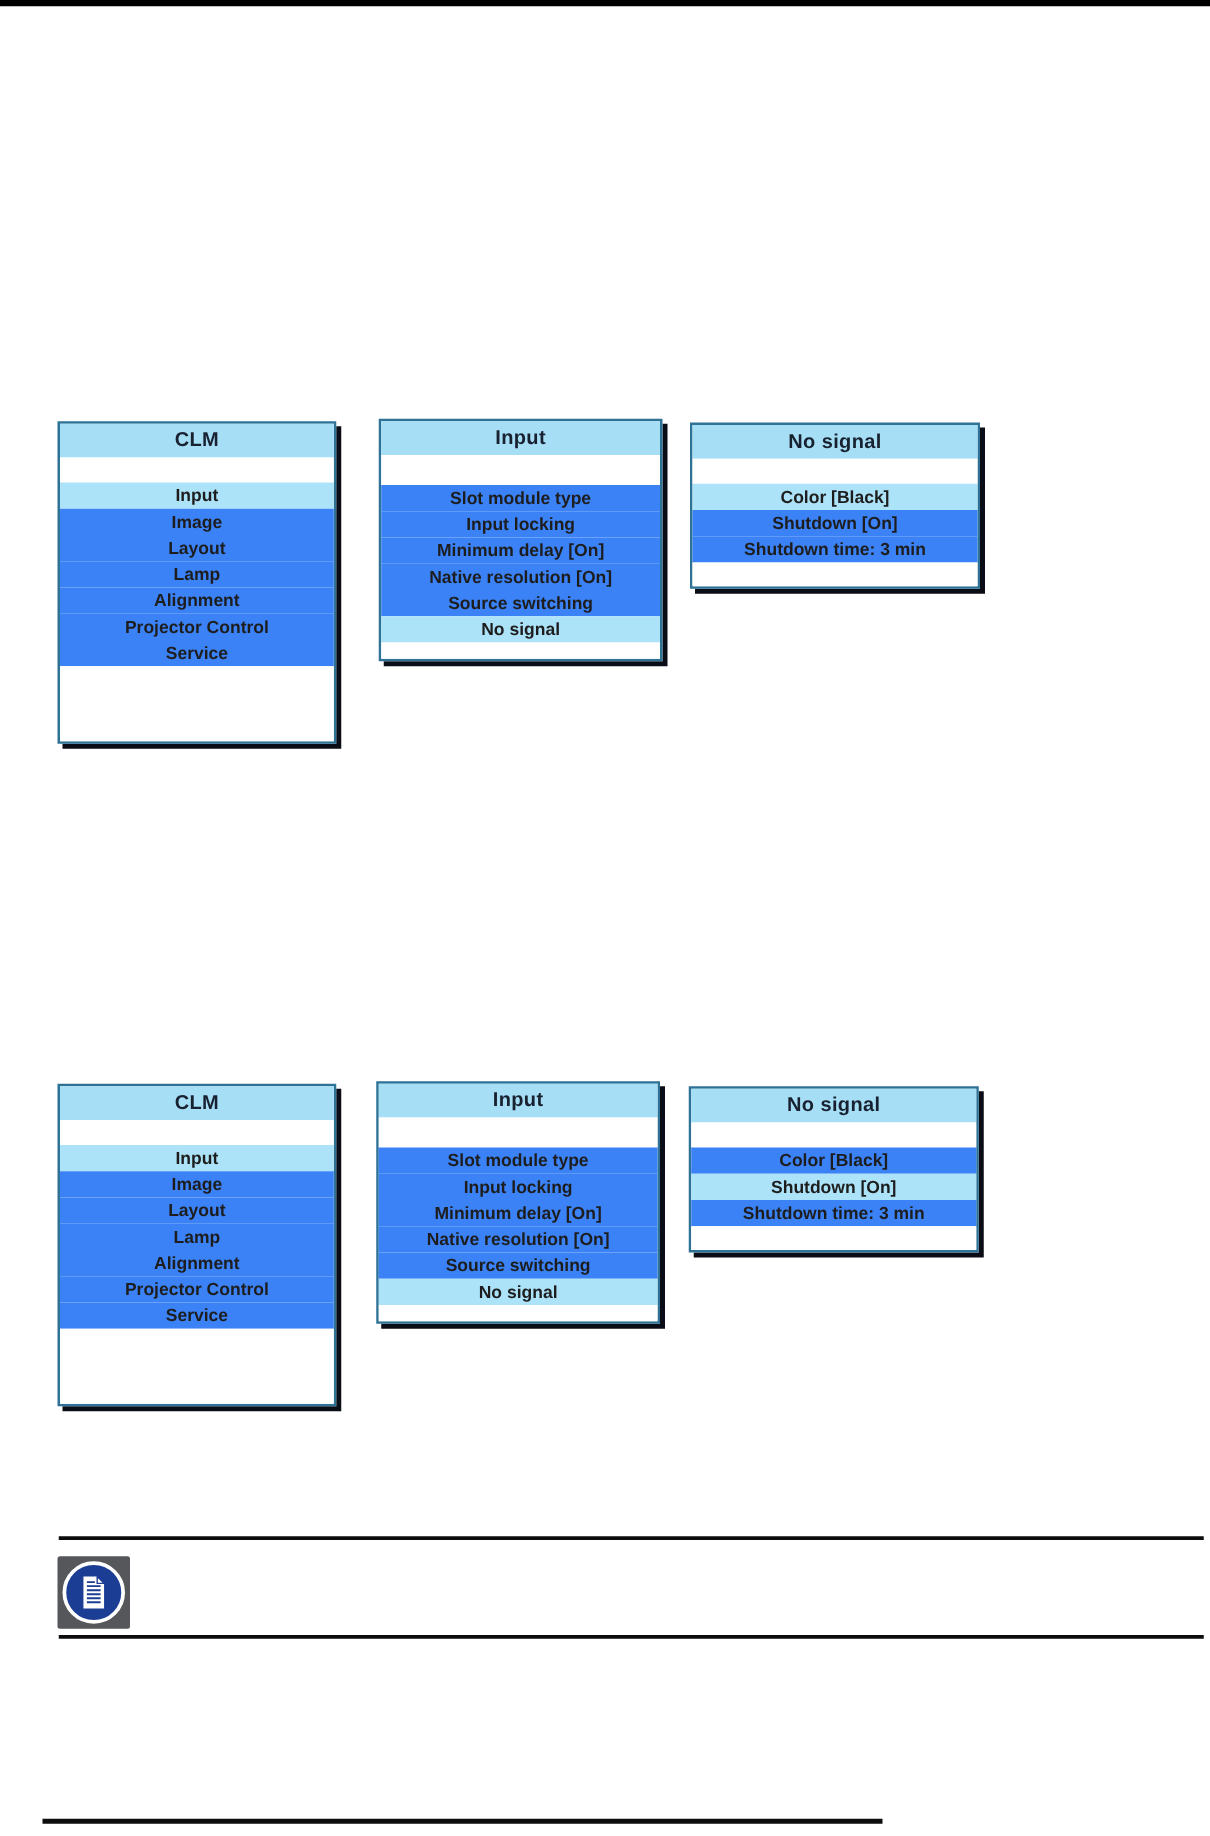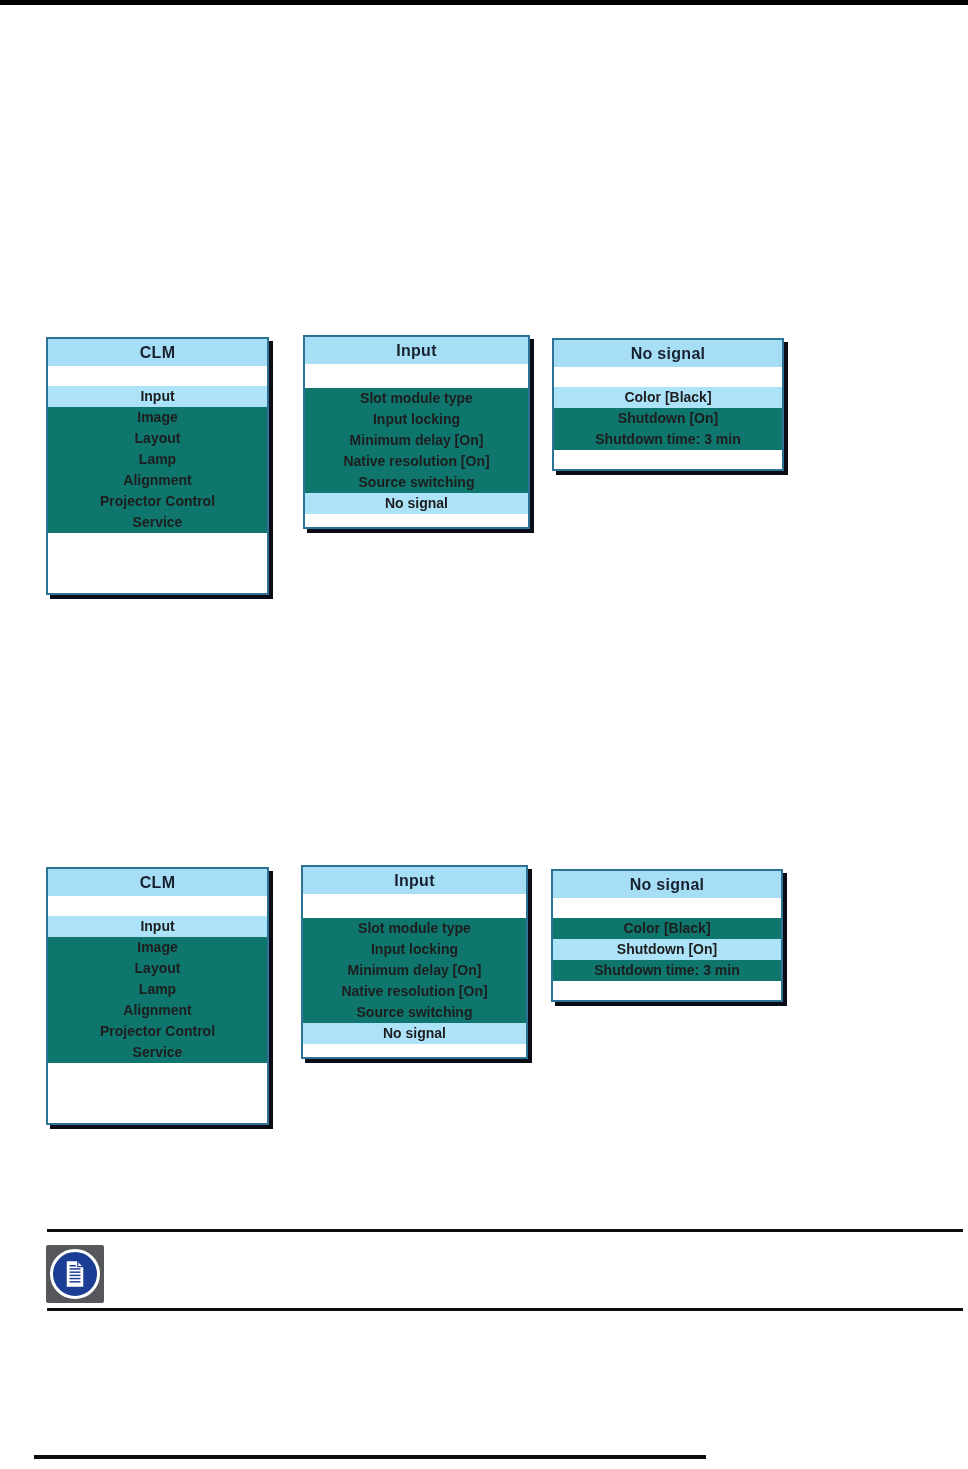--- a/index.html
+++ b/index.html
@@ -23,21 +23,21 @@
 
   .menu-title{
     height:27px;background:#a6def6;display:flex;align-items:center;justify-content:center;
     font-size:16px;font-weight:bold;color:#17212f;letter-spacing:0.3px;flex:0 0 auto;
   }
   .gap-sm{height:20px;background:#ffffff;flex:0 0 auto;}
   .gap-md{height:24px;background:#ffffff;flex:0 0 auto;}
   .menu-items{display:flex;flex-direction:column;flex:0 0 auto;}
   .menu-item{
     height:21px;line-height:21px;text-align:center;font-size:14px;font-weight:bold;
-    color:#1d1d1d;background:#0f766e;white-space:nowrap;
+    color:#1d1d1d;background:#3b82f6;white-space:nowrap;
   }
   .menu-item.highlighted{background:#ade3f9;}
   .menu-fill{flex:1 1 auto;background:#ffffff;}
 
   
   .rule{position:absolute;background:#0d0d0d;}
   .note-rule-top{left:47px;top:1229px;width:916px;height:3px;}
   .note-rule-bottom{left:47px;top:1308px;width:916px;height:3px;}
   .footer-rule{left:34px;top:1455px;width:672px;height:4px;}
 

